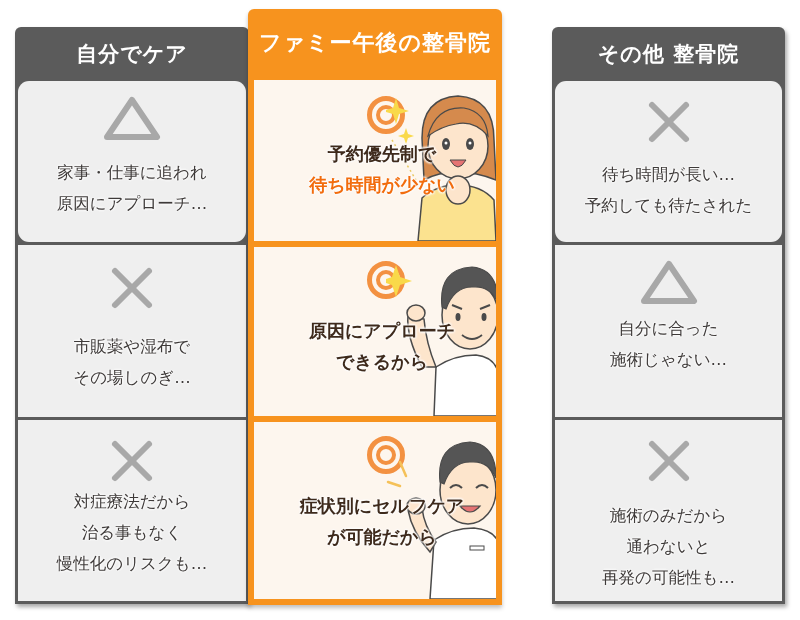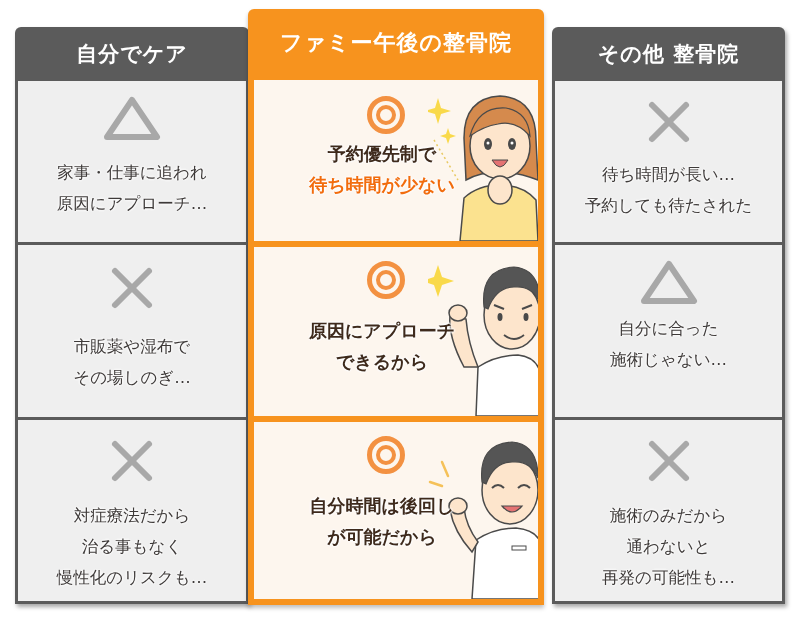--- a/index.html
+++ b/index.html
@@ -3,30 +3,30 @@
 <meta charset="utf-8">
 <style>
   * { box-sizing: border-box; margin: 0; padding: 0; }
   html, body { width: 800px; height: 620px; background: #ffffff; overflow: hidden; }
   body { font-family: "DejaVu Sans", "Liberation Sans", sans-serif; position: relative; }
 
   .col { position: absolute; }
   .col-side { background: #5b5b5b; border-radius: 6px 6px 0 0; box-shadow: 2px 3px 4px rgba(0,0,0,0.35); }
   .col-left { left: 15px; top: 27px; width: 234px; height: 577px; }
   .col-right { left: 552px; top: 27px; width: 233px; height: 577px; }
-  .col-center { left: 248px; top: 9px; width: 296px; height: 596px; background: #f7931e; border-radius: 6px 6px 0 0; box-shadow: 0 3px 4px rgba(0,0,0,0.25); z-index: 2; }
+  .col-center { left: 248px; top: 9px; width: 254px; height: 596px; background: #f7931e; border-radius: 6px 6px 0 0; box-shadow: 0 3px 4px rgba(0,0,0,0.25); z-index: 2; }
 
   .side-header { height: 53px; display: flex; align-items: center; justify-content: center;
     color: #ffffff; font-size: 21px; font-weight: bold; letter-spacing: 1px; }
   .center-header { height: 71px; display: flex; align-items: center; justify-content: center;
     color: #ffffff; font-size: 22px; font-weight: bold; letter-spacing: 1px; padding-bottom: 4px; }
 
   .side-cell { position: absolute; left: 3px; right: 3px; background: #efefef;
     display: flex; flex-direction: column; align-items: center; }
-  .c1 { top: 54px; height: 161px; }
+  .c1 { top: 54px; height: 161px; border-radius: 11px; }
   .c2 { top: 218px; height: 172px; }
   .c3 { top: 393px; height: 181px; }
 
   .side-text { color: #3e3a39; font-size: 16.5px; line-height: 31px; text-align: center;
     text-shadow: 0 0 3px #fff, 0 0 3px #fff, 0 0 3px #fff; }
 
   .center-cell { position: absolute; left: 6px; right: 6px; background: #fdf6ee; overflow: hidden; }
   .cc1 { top: 71px; height: 161px; }
   .cc2 { top: 238px; height: 169px; }
   .cc3 { top: 413px; height: 177px; }
@@ -69,21 +69,21 @@
       <div>市販薬や湿布で</div>
       <div>その場しのぎ…</div>
     </div>
   </div>
 
   <div class="side-cell c3">
     <svg class="mark-icon" width="50" height="50" viewBox="0 0 50 50" style="margin-top:16px">
       <line x1="8" y1="8" x2="42" y2="42" stroke="#a8a8a8" stroke-width="6" stroke-linecap="round"></line>
       <line x1="42" y1="8" x2="8" y2="42" stroke="#a8a8a8" stroke-width="6" stroke-linecap="round"></line>
     </svg>
-    <div class="side-text" style="margin-top:14px">
+    <div class="side-text" style="">
       <div>対症療法だから</div>
       <div>治る事もなく</div>
       <div>慢性化のリスクも…</div>
     </div>
   </div>
 </div>
 
 <div class="col col-center">
   <div class="center-header">ファミー午後の整骨院</div>
 
@@ -158,21 +158,21 @@
       <ellipse cx="30" cy="84" rx="9" ry="8" fill="#fde5cc" stroke="#4a4a4a" stroke-width="1.5"></ellipse>
 
       <ellipse cx="82" cy="68" rx="28" ry="34" fill="#fde5cc" stroke="#4a4a4a" stroke-width="1.5"></ellipse>
       <path d="M54,60 Q50,22 84,20 Q110,22 110,56 Q102,38 84,40 Q66,40 58,62 Z" fill="#555555" stroke="#4a4a4a" stroke-width="1.2"></path>
 
       <path d="M64,66 Q70,60 76,66" fill="none" stroke="#4a4a4a" stroke-width="2"></path>
       <path d="M90,66 Q96,60 102,66" fill="none" stroke="#4a4a4a" stroke-width="2"></path>
       <path d="M74,84 Q84,96 94,84 Z" fill="#e57373" stroke="#4a4a4a" stroke-width="1.2"></path>
     </svg>
     <div class="center-text" style="top:68px; left:12px;">
-      <div>自分時間は後回し</div>
+      <div>症状別にセルフケア</div>
       <div>が可能だから</div>
     </div>
   </div>
 </div>
 
 <div class="col col-side col-right">
   <div class="side-header">その他 整骨院</div>
 
   <div class="side-cell c1">
     <svg class="mark-icon" width="50" height="50" viewBox="0 0 50 50" style="margin-top:16px">

